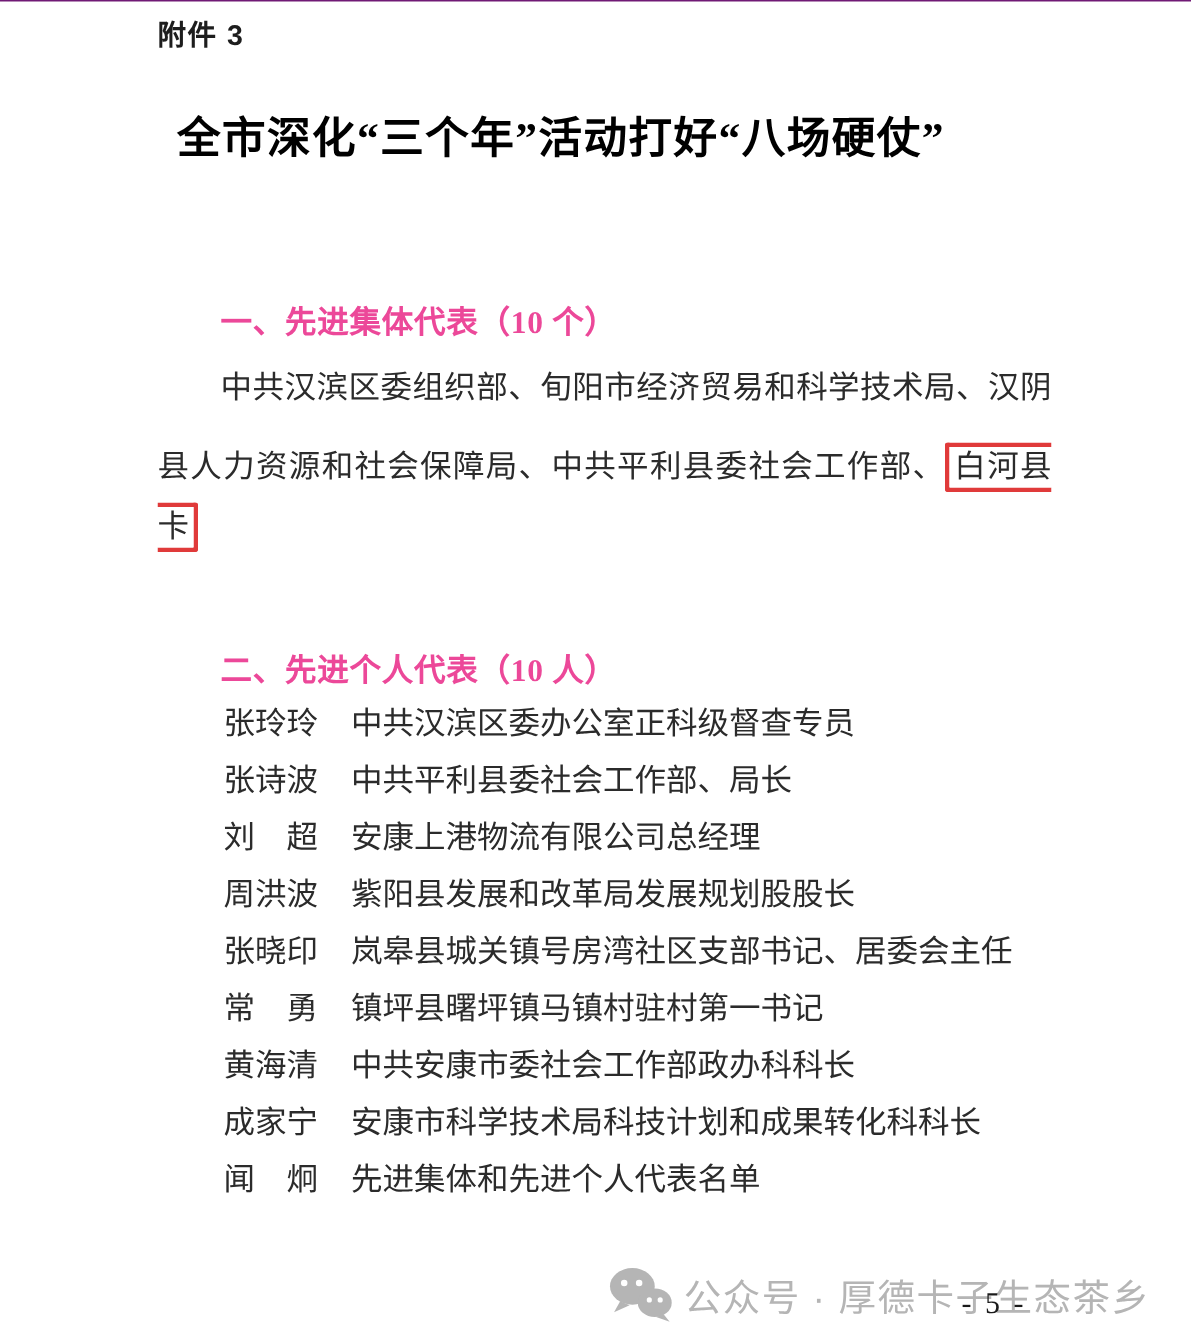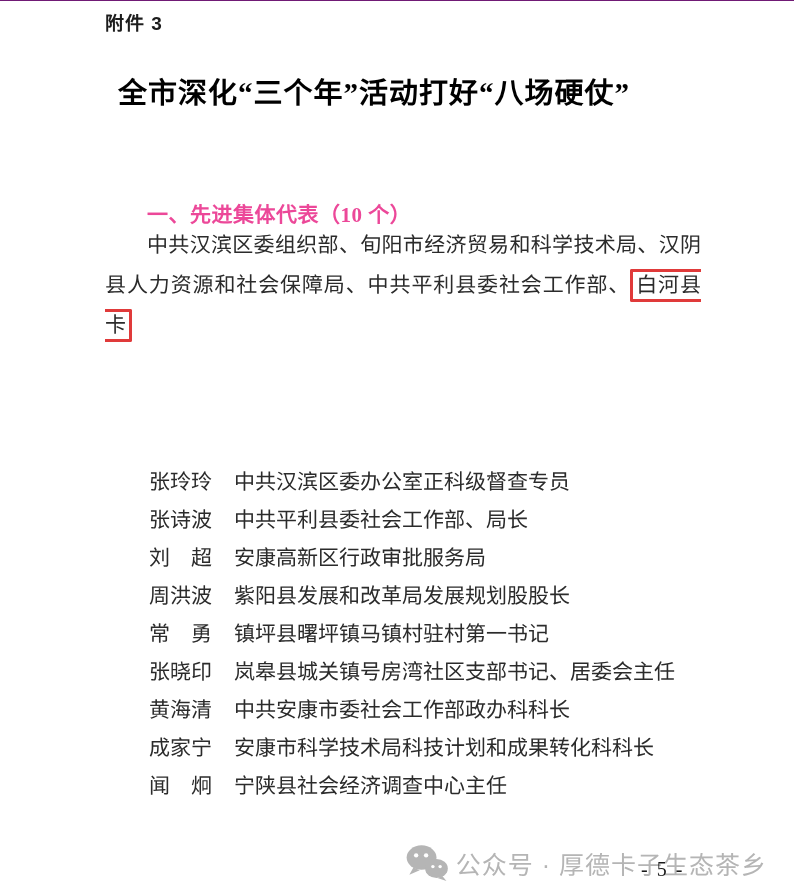--- a/index.html
+++ b/index.html
@@ -37,20 +37,21 @@
   }
   #sec1-head{top:197px;}
   #sec2-head{top:429px;}
   .para{
     position:absolute;left:105px;top:224px;width:596px;
     font-size:21px;color:var(--body);
   }
   .para .line{
     height:40px;line-height:40px;
     text-align:justify;
+    margin-top:13px;
   }
   .para .line.j{text-align-last:justify;}
   .para .line.ind{padding-left:42px;}
   .hl{
     border:3px solid var(--hl);
     border-radius:2px;
     padding:1px 3px 2px 3px;
   }
   .people{
     position:absolute;left:149px;top:462px;width:580px;
@@ -84,31 +85,32 @@
     <div>全市深化“三个年”活动打好“八场硬仗”</div>
   </div>
 
   <div id="sec1-head" class="sec-head">一、先进集体代表（10 个）</div>
 
   <div class="para">
       <div class="line j ind"><span>中共汉滨区委组织部、旬阳市经济贸易和科学技术局、汉阴</span></div>
       <div class="line j"><span>县人力资源和社会保障局、中共平利县委社会工作部、</span><span class="hl">白河县卡</span></div>
     </div>
 
+  <div id="sec2-head" class="sec-head">二、先进个人代表（10 人）</div>
 
   <div class="people">
       <div class="person"><span class="pname">张玲玲</span><span class="ptitle">中共汉滨区委办公室正科级督查专员</span></div>
       <div class="person"><span class="pname">张诗波</span><span class="ptitle">中共平利县委社会工作部、局长</span></div>
-      <div class="person"><span class="pname">刘　超</span><span class="ptitle">安康高新区行政审批服务局</span></div>
+      <div class="person"><span class="pname">刘　超</span><span class="ptitle">安康上港物流有限公司总经理</span></div>
       <div class="person"><span class="pname">周洪波</span><span class="ptitle">紫阳县发展和改革局发展规划股股长</span></div>
+      <div class="person"><span class="pname">张晓印</span><span class="ptitle">岚皋县城关镇号房湾社区支部书记、居委会主任</span></div>
       <div class="person"><span class="pname">常　勇</span><span class="ptitle">镇坪县曙坪镇马镇村驻村第一书记</span></div>
-      <div class="person"><span class="pname">张晓印</span><span class="ptitle">岚皋县城关镇号房湾社区支部书记、居委会主任</span></div>
       <div class="person"><span class="pname">黄海清</span><span class="ptitle">中共安康市委社会工作部政办科科长</span></div>
       <div class="person"><span class="pname">成家宁</span><span class="ptitle">安康市科学技术局科技计划和成果转化科科长</span></div>
-      <div class="person"><span class="pname">闻　炯</span><span class="ptitle">宁陕县社会经济调查中心主任</span></div>
+      <div class="person"><span class="pname">闻　炯</span><span class="ptitle">先进集体和先进个人代表名单</span></div>
     </div>
 
   <div class="watermark">
     <span style="display:inline-flex;">
       <svg width="44" height="38" viewBox="0 0 48 42" aria-hidden="true">
         <ellipse cx="18" cy="15" rx="16.5" ry="13.5" fill="#b5b5b5"></ellipse>
         <path d="M9 26 L4.5 34 L16 29 Z" fill="#b5b5b5"></path>
         <circle cx="12" cy="12.5" r="2.4" fill="#ffffff"></circle>
         <circle cx="23" cy="12.5" r="2.4" fill="#ffffff"></circle>
         <ellipse cx="34.5" cy="27" rx="12.5" ry="10.5" fill="#b5b5b5"></ellipse>

